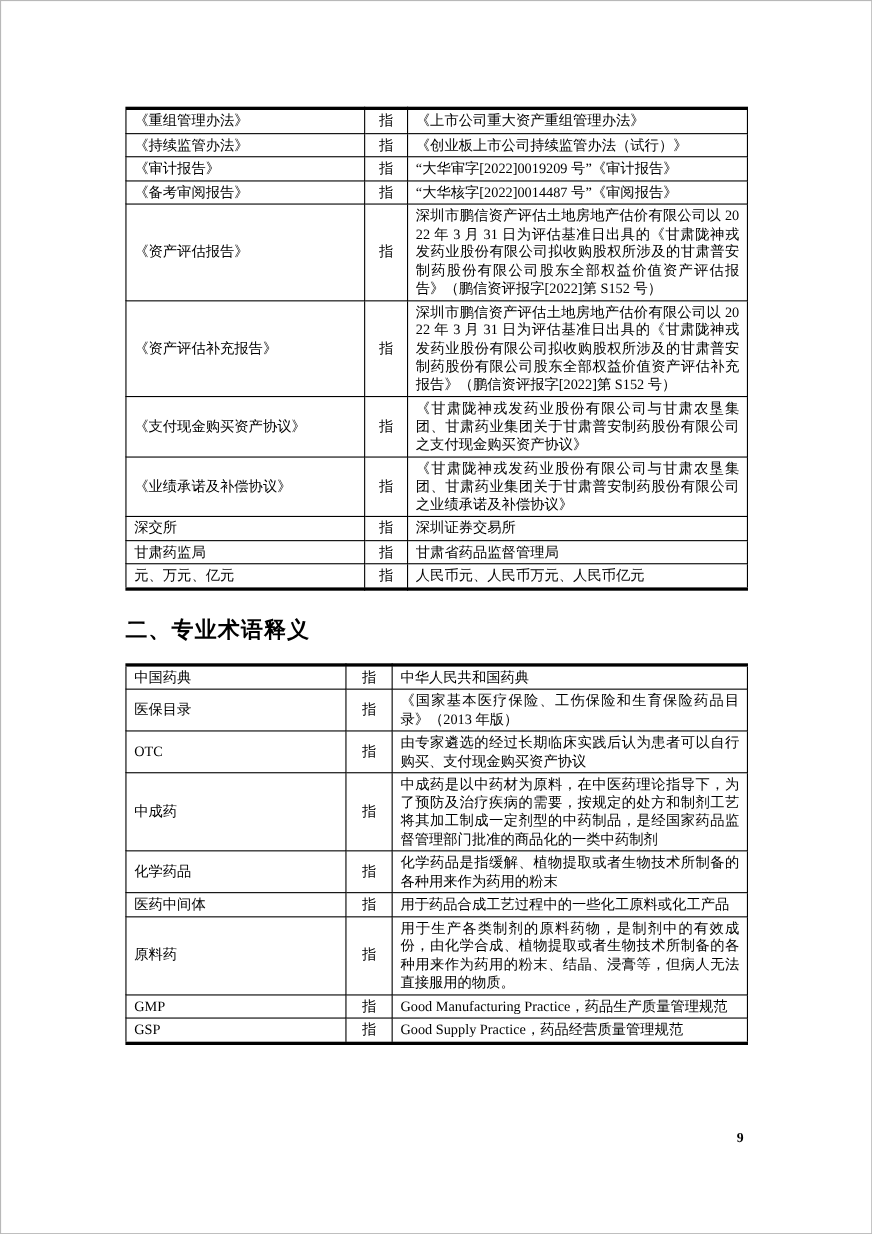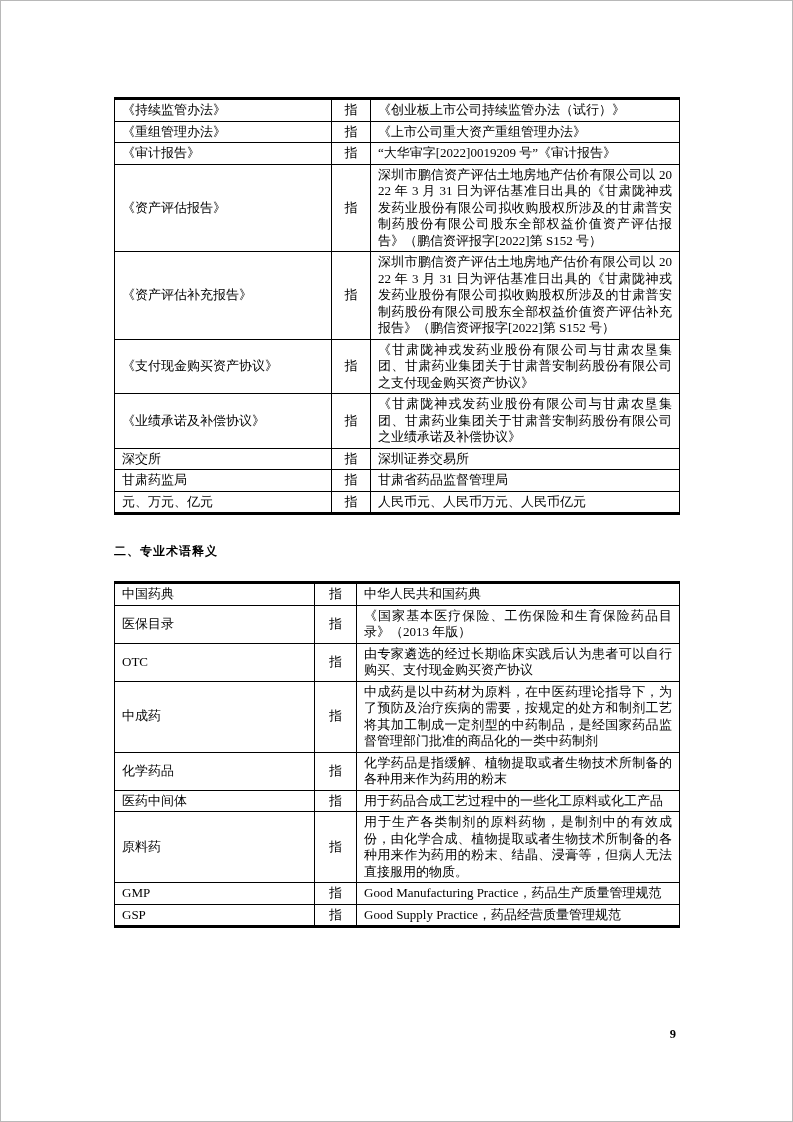--- a/index.html
+++ b/index.html
@@ -48,21 +48,21 @@
   .table-0 col.c-ref  { width: 39px;  }
   .table-0 col.c-def  { width: auto;  }
   
   .table-1 col.c-term { width: 200px; }
   .table-1 col.c-ref  { width: 42px;  }
   .table-1 col.c-def  { width: auto;  }
   .section-heading {
     margin: 26px 0 20px 0;
     font-family: "Liberation Sans", "DejaVu Sans", sans-serif;
     font-weight: bold;
-    font-size: 12px;
+    font-size: 20px;
     line-height: 20px;
     color: #000;
     letter-spacing: 1px;
   }
   .page-number {
     position: absolute;
     left: 113px;
     top: 1026px;
     width: 562px;
     text-align: right;
@@ -78,33 +78,38 @@
   <div class="content">
 
     <table class="def-table table-0">
       <colgroup>
         <col class="c-term">
           <col class="c-ref">
           <col class="c-def">
       </colgroup>
       <tbody>
           <tr>
+            <td class="term-cell">《重组管理办法》</td>
+            <td class="ref-cell">指</td>
+            <td class="def-cell">《上市公司重大资产重组管理办法》</td>
+          </tr>
+          <tr>
             <td class="term-cell">《持续监管办法》</td>
             <td class="ref-cell">指</td>
             <td class="def-cell">《创业板上市公司持续监管办法（试行）》</td>
           </tr>
           <tr>
-            <td class="term-cell">《重组管理办法》</td>
-            <td class="ref-cell">指</td>
-            <td class="def-cell">《上市公司重大资产重组管理办法》</td>
-          </tr>
-          <tr>
             <td class="term-cell">《审计报告》</td>
             <td class="ref-cell">指</td>
             <td class="def-cell">“大华审字[2022]0019209 号”《审计报告》</td>
+          </tr>
+          <tr>
+            <td class="term-cell">《备考审阅报告》</td>
+            <td class="ref-cell">指</td>
+            <td class="def-cell">“大华核字[2022]0014487 号”《审阅报告》</td>
           </tr>
           <tr>
             <td class="term-cell">《资产评估报告》</td>
             <td class="ref-cell">指</td>
             <td class="def-cell">深圳市鹏信资产评估土地房地产估价有限公司以 2022 年 3 月 31 日为评估基准日出具的《甘肃陇神戎发药业股份有限公司拟收购股权所涉及的甘肃普安制药股份有限公司股东全部权益价值资产评估报告》（鹏信资评报字[2022]第 S152 号）</td>
           </tr>
           <tr>
             <td class="term-cell">《资产评估补充报告》</td>
             <td class="ref-cell">指</td>
             <td class="def-cell">深圳市鹏信资产评估土地房地产估价有限公司以 2022 年 3 月 31 日为评估基准日出具的《甘肃陇神戎发药业股份有限公司拟收购股权所涉及的甘肃普安制药股份有限公司股东全部权益价值资产评估补充报告》（鹏信资评报字[2022]第 S152 号）</td>

